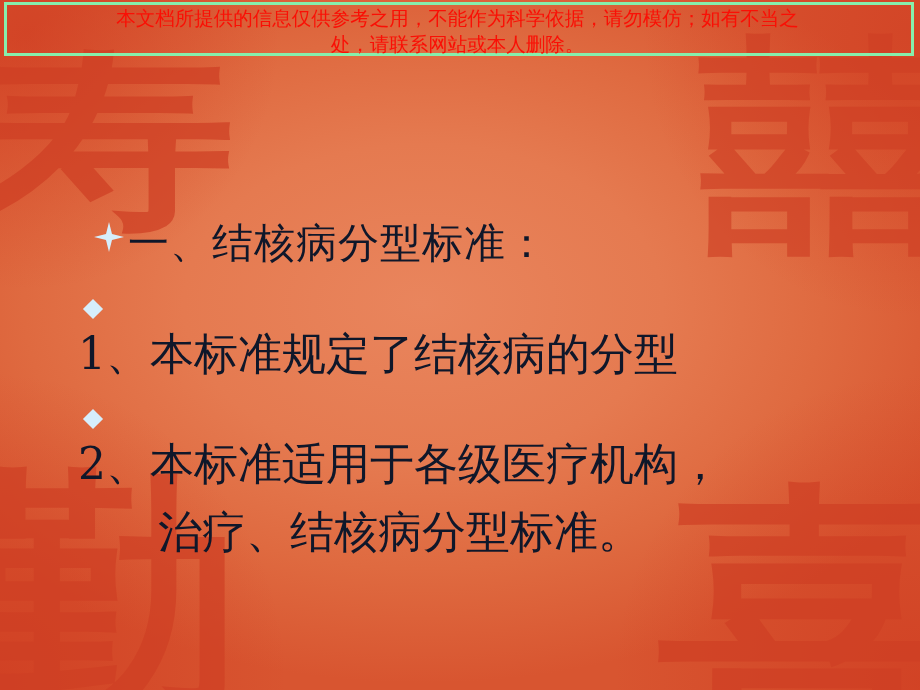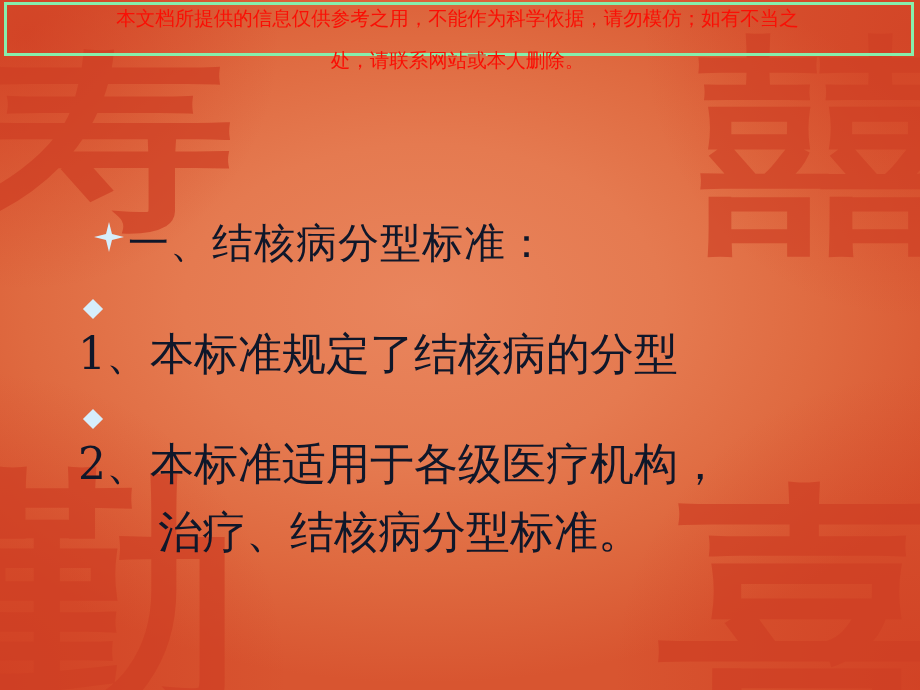--- a/index.html
+++ b/index.html
@@ -109,21 +109,21 @@
     box-sizing: border-box;
     border: 3px solid #86efac;
     color: #fa0f05;
     font-family: "Liberation Serif", "DejaVu Serif", serif;
     font-size: 19.5px;
     line-height: 26px;
     text-align: center;
     padding: 1px 7px 0 4px;
     letter-spacing: 0px;
   }
-  #disclaimer .line2 { display: block; margin-top: 16px; }
+  #disclaimer .line2 { display: block; }
 
   
   #slide-title {
     position: absolute;
     left: 0;
     top: 57px;
     width: 920px;
     text-align: center;
     color: #ffff33;
     font-family: "DejaVu Serif", "Liberation Serif", serif;

